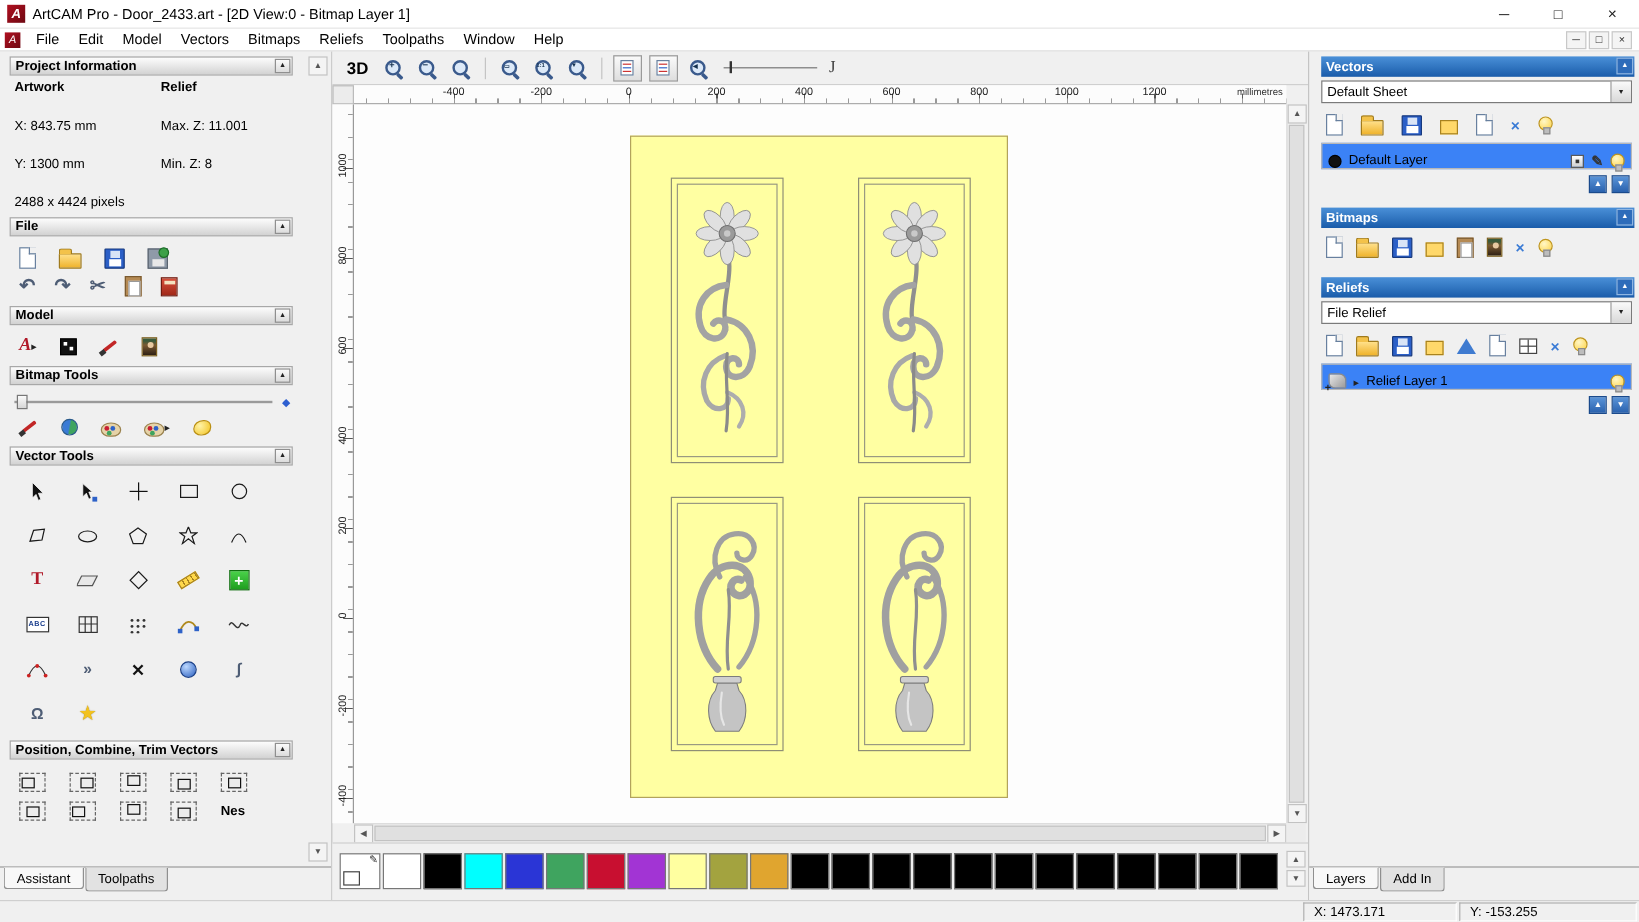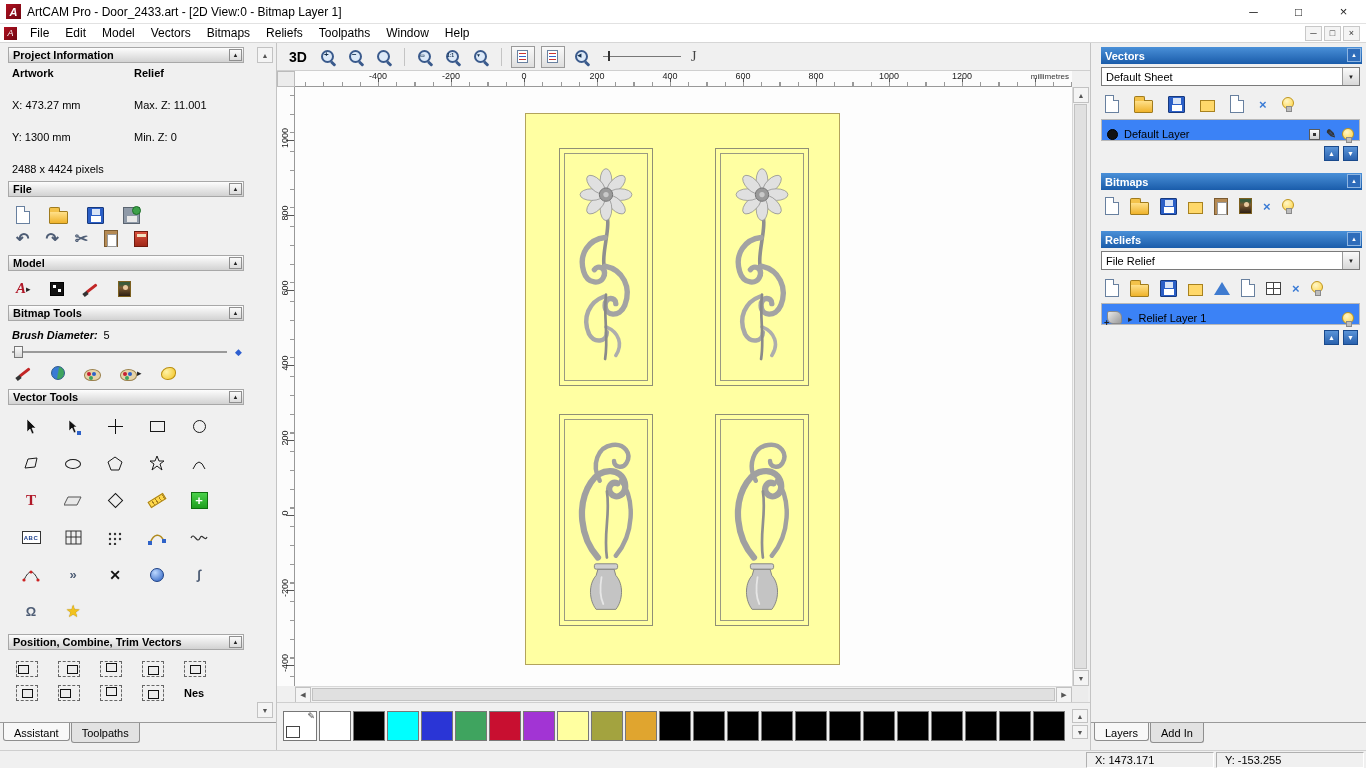--- a/index.html
+++ b/index.html
@@ -219,24 +219,24 @@
   <div class="left-panel">
     <div class="lp-content">
 
       <div class="sec-hdr">
         <span>Project Information</span>
         <span class="sec-collapse">▲</span>
       </div>
       <div class="info-grid">
         <span class="b">Artwork</span>
         <span class="b">Relief</span>
-        <span>X: 473.27 mm</span>
+        <span>X: 843.75 mm</span>
         <span>Max. Z: 11.001</span>
         <span>Y: 1300 mm</span>
-        <span>Min. Z: 0</span>
+        <span>Min. Z: 8</span>
         <span>2488 x 4424 pixels</span>
         <span></span>
       </div>
 
       <div class="sec-hdr">
         <span>File</span>
         <span class="sec-collapse">▲</span>
       </div>
       <div class="icon-row">
         <span class="ic">
@@ -280,24 +280,20 @@
             <i class="i-brush"></i>
           </span>
         <span class="ic">
             <i class="i-mona"></i>
           </span>
       </div>
 
       <div class="sec-hdr">
         <span>Bitmap Tools</span>
         <span class="sec-collapse">▲</span>
-      </div>
-      <div class="brush-row">
-        <span class="brush-label">Brush Diameter:</span>
-        <span>5</span>
       </div>
       <div class="slider-row">
         <span class="slider-track">
             <span class="slider-thumb"></span>
           </span>
         <span class="blue-diamond">◆</span>
       </div>
       <div class="icon-row">
         <span class="ic">
             <i class="i-brush"></i>

